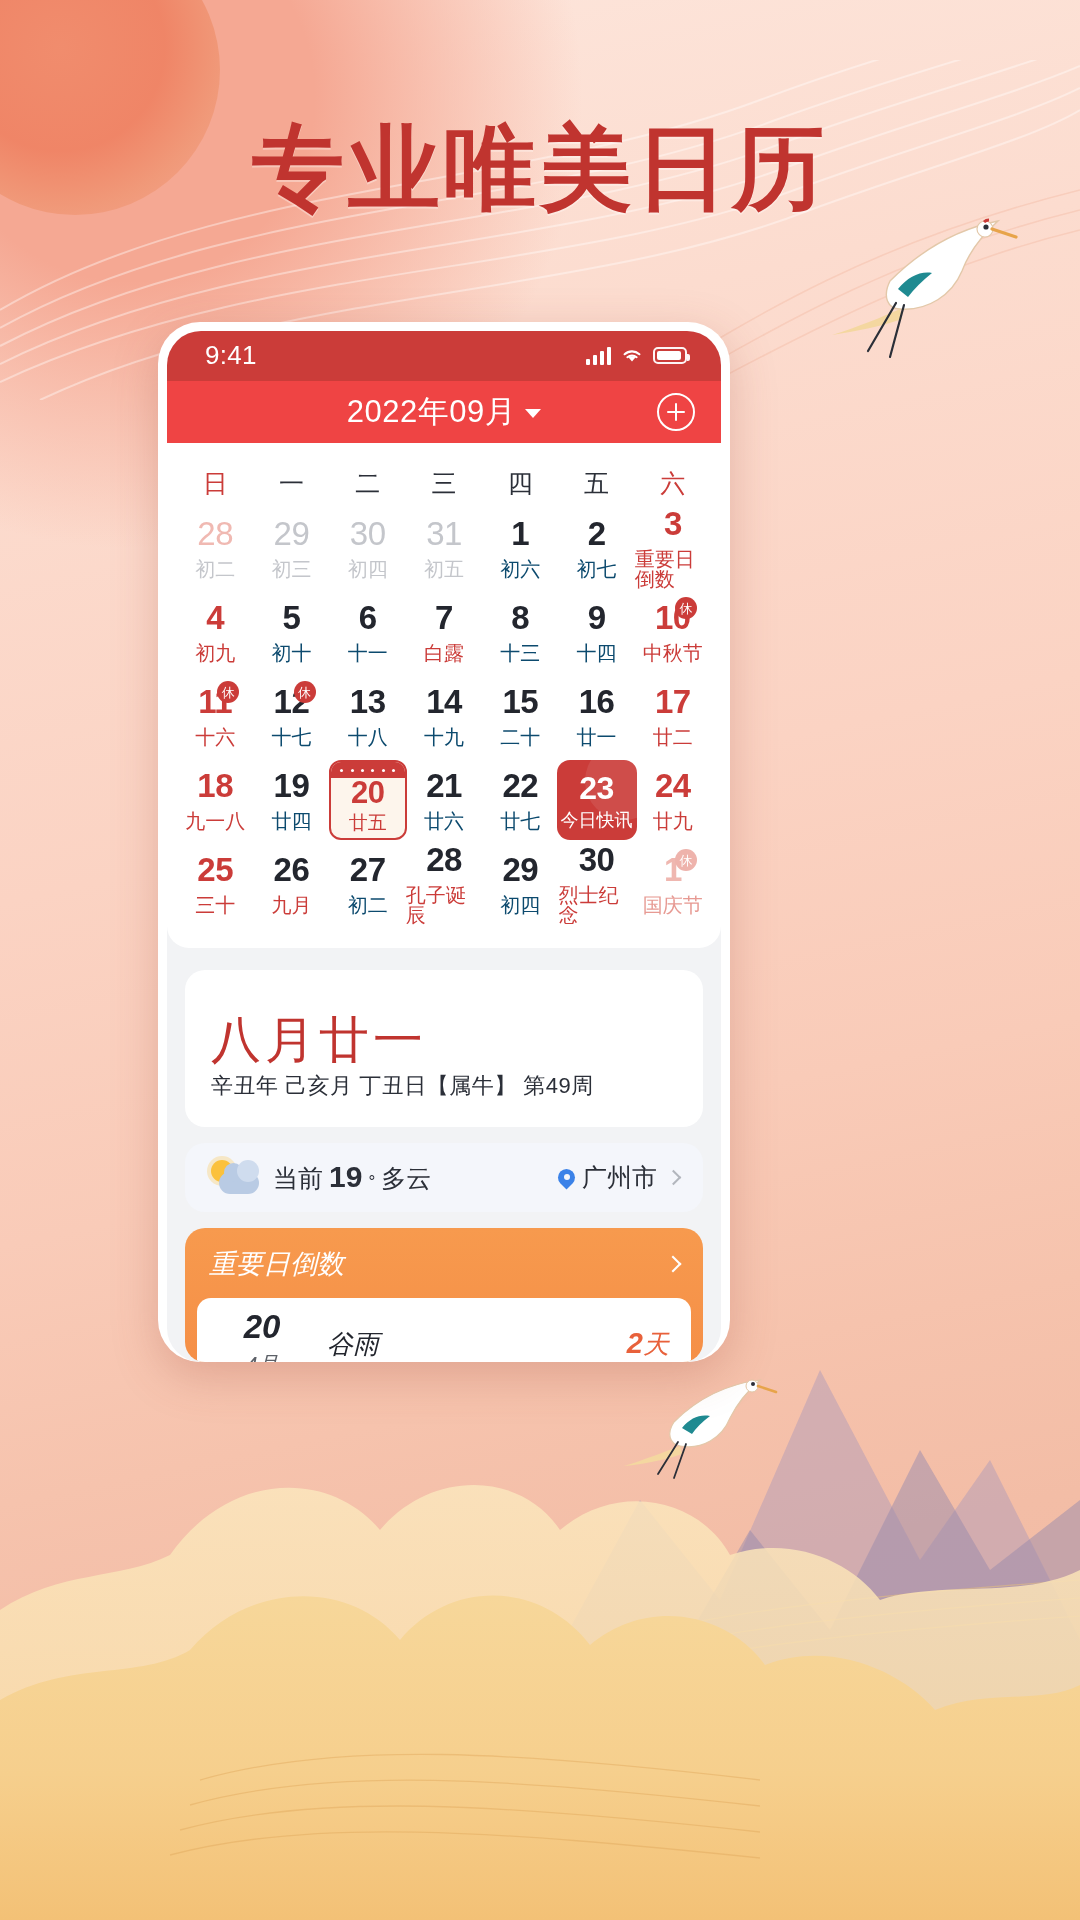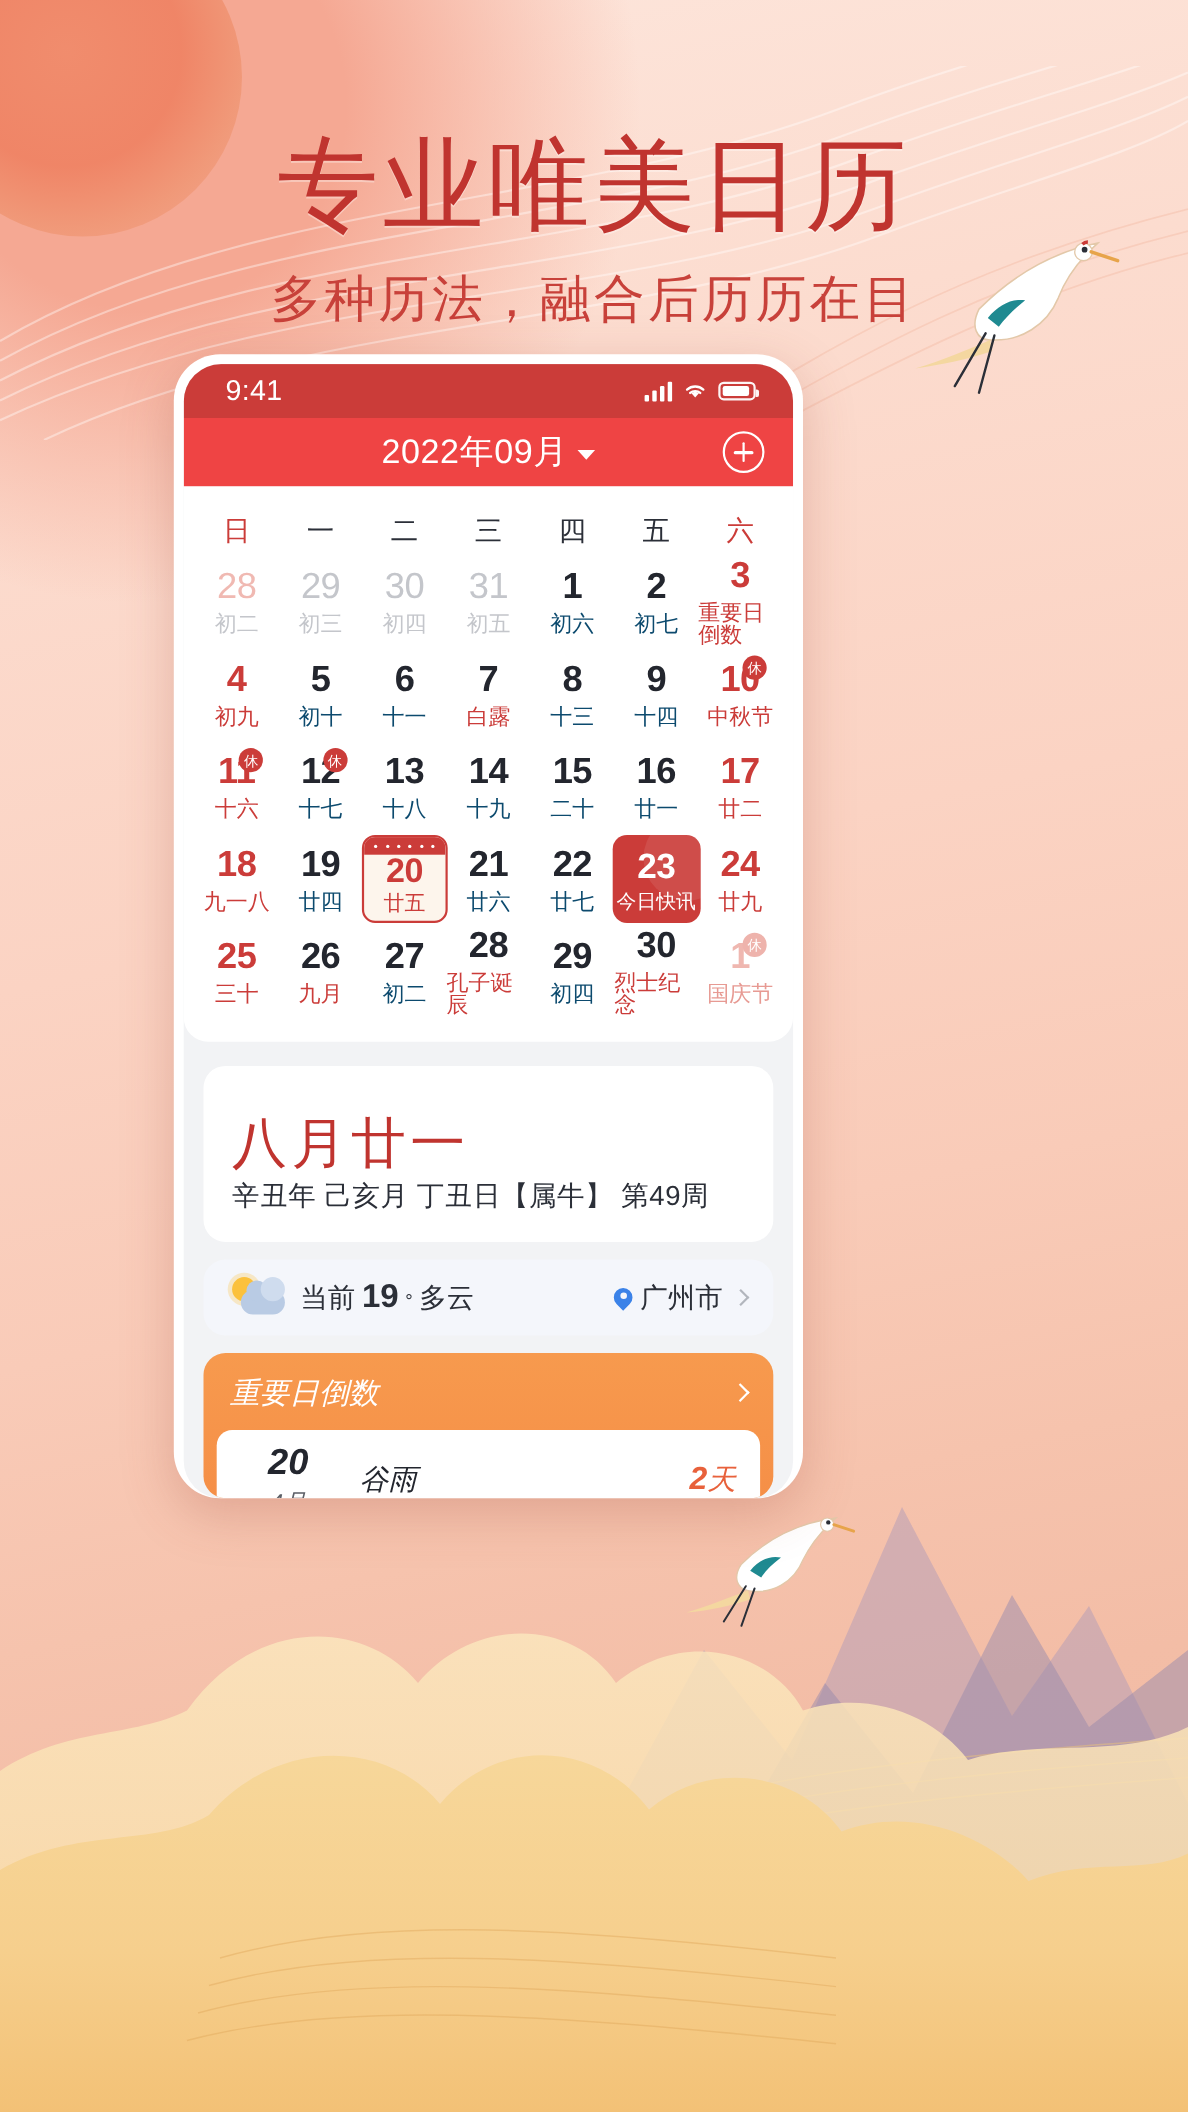--- a/index.html
+++ b/index.html
@@ -22,21 +22,21 @@
     opacity:.92;}
   .bg-lines{position:absolute;left:0;top:60px;width:1080px;height:340px;opacity:.55;}
   .bg-bottom{position:absolute;left:0;bottom:0;width:1080px;height:780px;}
   .bg-mtn{position:absolute;right:0;bottom:200px;width:560px;height:520px;opacity:.9;}
   .crane{position:absolute;}
 
   
   .headline{position:absolute;top:120px;left:0;width:1080px;text-align:center;z-index:3;}
   .headline h1{
     font-family:"Liberation Serif","DejaVu Serif",serif;
-    font-size:92px;line-height:1.08;font-weight:400;color:#c0342f;
+    font-size:92px;line-height:1.08;font-weight:700;color:#c0342f;
     letter-spacing:4px;
     text-shadow:0 2px 0 rgba(255,255,255,.35);
   }
   .headline h2{
     font-family:"Liberation Serif","DejaVu Serif",serif;
     font-size:46px;line-height:1.1;font-weight:400;color:#c8413a;
     letter-spacing:3px;margin-top:28px;
   }
 
   
@@ -116,21 +116,21 @@
     overflow:hidden;}
   .today-box::after{content:"";position:absolute;right:-26px;top:-18px;width:78px;height:78px;
     border-radius:50%;background:rgba(255,255,255,.09);}
   .today-box .dnum{color:#fff;font-size:32px;}
   .today-box .dsub{color:#fff;font-size:18px;margin-top:7px;}
 
   
   .lunar-card{background:#fff;border-radius:20px;margin:22px 18px 0;padding:24px 26px 26px;}
   .lunar-big{font-family:"Liberation Serif","DejaVu Serif",serif;font-size:50px;color:#c0342f;
     letter-spacing:4px;line-height:1.1;margin-top:19px;}
-  .lunar-sub{font-size:25px;color:#2b2f38;margin-top:3px;letter-spacing:.5px;}
+  .lunar-sub{font-size:22px;color:#2b2f38;margin-top:3px;letter-spacing:.5px;}
 
   
   .weather-card{background:#f4f6fb;border-radius:20px;margin:16px 18px 0;height:86px;
     display:flex;align-items:center;padding:0 24px;}
   .w-icon{width:52px;height:40px;position:relative;flex:none;margin-right:12px;}
   .w-sun{position:absolute;left:2px;top:2px;width:22px;height:22px;border-radius:50%;
     background:#fbc13c;box-shadow:0 0 0 4px rgba(251,193,60,.28);}
   .w-cloud{position:absolute;left:10px;top:14px;width:40px;height:22px;background:#b9cbe4;
     border-radius:14px;}
   .w-cloud::before{content:"";position:absolute;left:5px;top:-9px;width:19px;height:19px;
@@ -245,21 +245,20 @@
     <path d="M72,78 C80,68 90,64 100,66 C92,72 86,78 82,84 Z" fill="#1f8a91"></path>
     <circle cx="142" cy="36" r="6" fill="#ffffff" stroke="#e3c8a9" stroke-width="1"></circle>
     <circle cx="143" cy="34" r="2" fill="#2b2f38"></circle>
     <path d="M148,36 L166,42" stroke="#e7a44a" stroke-width="2.6" stroke-linecap="round"></path>
     <path d="M68,92 L48,124 M76,94 L64,128" stroke="#2b2f38" stroke-width="1.8" stroke-linecap="round"></path>
   </svg>
 </div>
 
 <div class="headline">
   <h1>专业唯美日历</h1>
-  <h2>多种历法，融合后历历在目</h2>
 </div>
 
 <div class="phone">
   <div class="screen">
 
     <div class="statusbar">
       <div class="status-time">9:41</div>
       <div class="status-icons">
         <span class="sig">
             <i></i>

